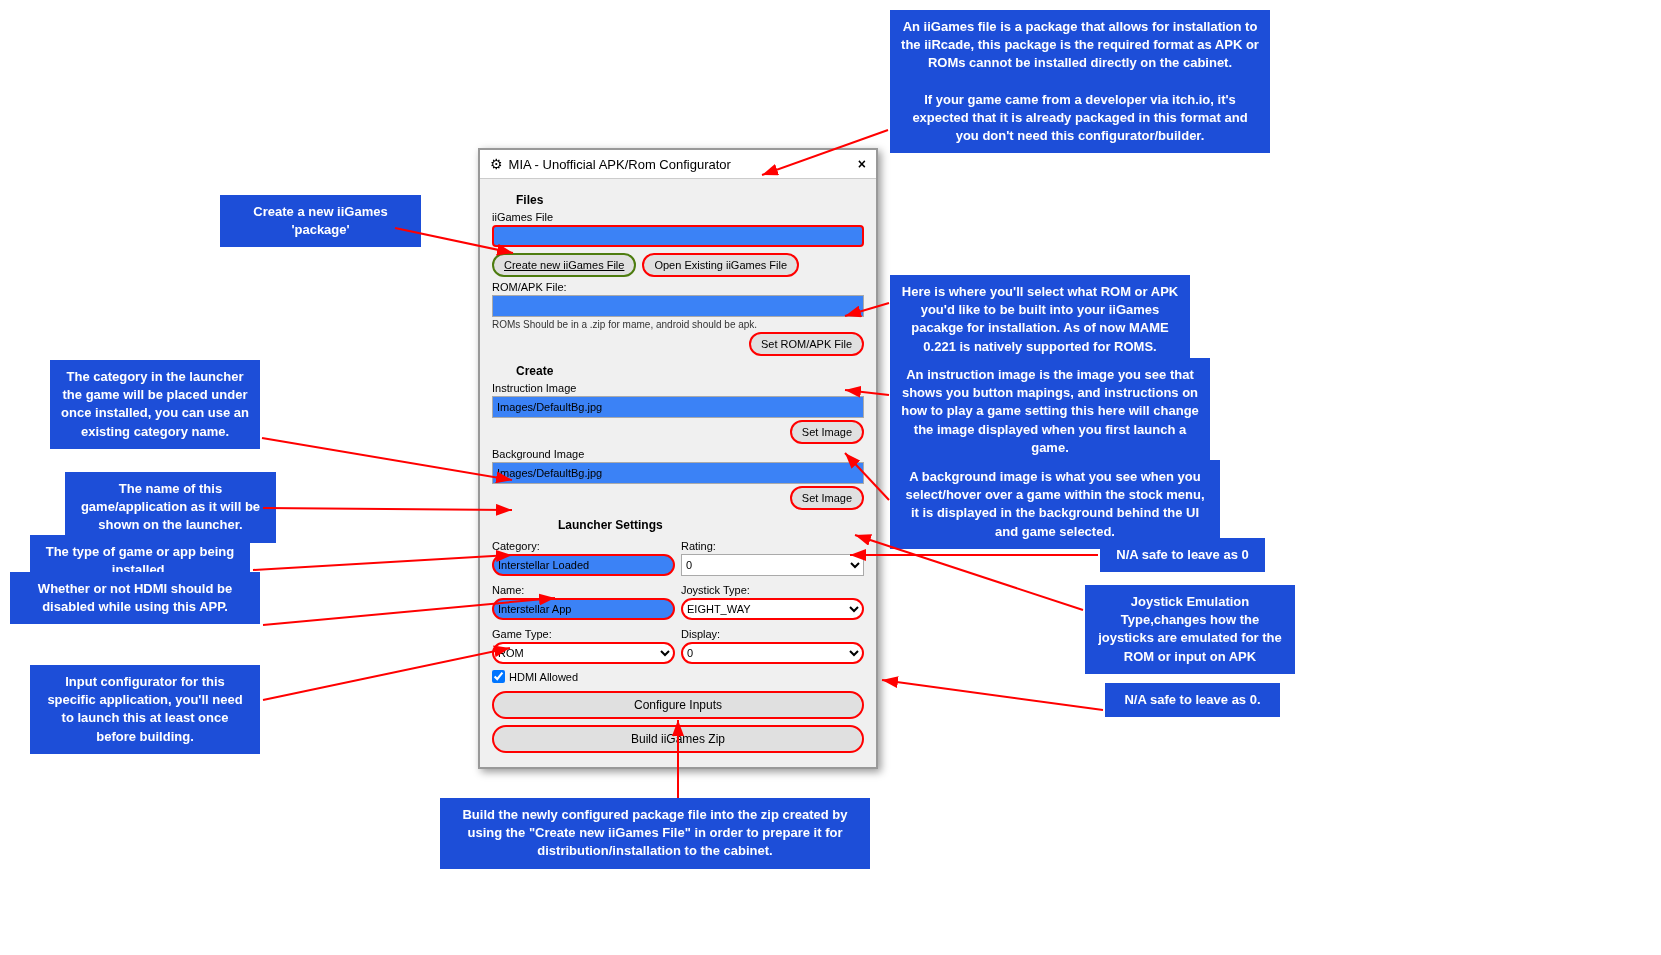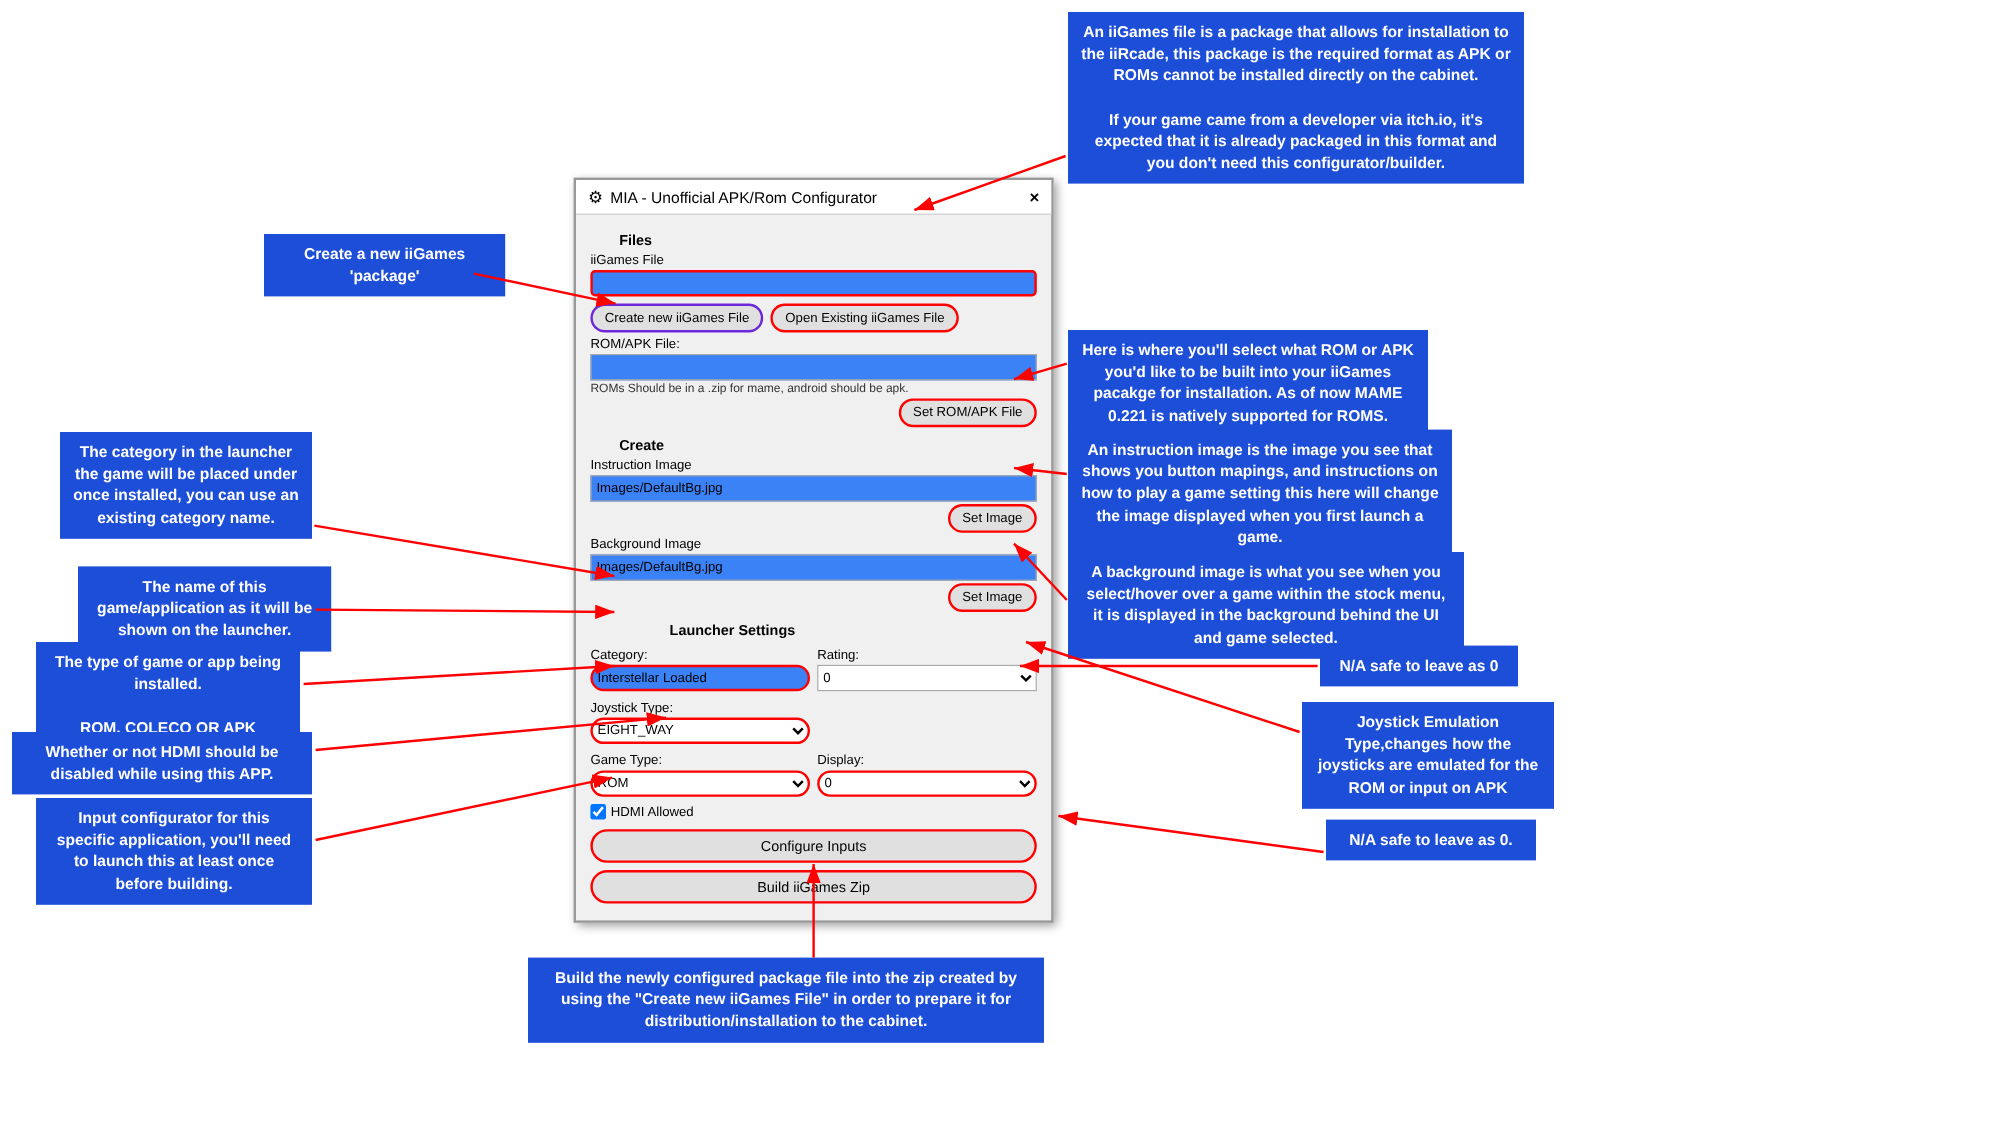--- a/index.html
+++ b/index.html
@@ -174,21 +174,21 @@
 </div>
 
 <div class="tooltip-box" style="top: 472px; left: 65px; width: 211px;">
   <span>The name of this game/application as it will be shown on the launcher.</span>
 </div>
 
 <div class="tooltip-box" style="top: 535px; left: 30px; width: 220px;">
   <span>The type of game or app being installed.<br><br>ROM, COLECO OR APK</span>
 </div>
 
-<div class="tooltip-box" style="top: 610px; left: 10px; width: 250px;">
+<div class="tooltip-box" style="top: 572px; left: 10px; width: 250px;">
   <span>Whether or not HDMI should be disabled while using this APP.</span>
 </div>
 
 <div class="tooltip-box" style="top: 665px; left: 30px; width: 230px;">
   <span>Input configurator for this specific application, you'll need to launch this at least once before building.</span>
 </div>
 
 <div class="tooltip-box" style="top: 460px; left: 890px; width: 330px;">
   <span>A background image is what you see when you select/hover over a game within the stock menu, it is displayed in the background behind the UI and game selected.</span>
 </div>
@@ -220,21 +220,21 @@
   </div>
 
   <div class="dialog-body">
     
     
     <div class="section-label">Files</div>
     <div class="field-label">iiGames File</div>
     <input type="text" class="text-input" style="border: 2px solid red; border-radius: 4px;">
 
     <div class="btn-row">
-      <button class="btn" style="border: 2px solid #6d28d9; border-radius: 20px;">Create new iiGames File</button>
+      <button class="btn" style="border: 2px solid #4d7c0f; border-radius: 20px; text-decoration: underline;">Create new iiGames File</button>
       <button class="btn" style="border: 2px solid red; border-radius: 20px;">Open Existing iiGames File</button>
     </div>
 
     <div class="field-label">ROM/APK File:</div>
     <input type="text" class="text-input" style="">
     <div style="font-size: 10px; margin-top: 2px; color: #333;">ROMs Should be in a .zip for mame, android should be apk.</div>
     <div style="display: flex; justify-content: flex-end; margin-top: 2px;">
       <button class="btn" style="border: 2px solid red; border-radius: 20px;">Set ROM/APK File</button>
     </div>
 
@@ -262,20 +262,24 @@
       </div>
       <div>
         <div class="field-label">Rating:</div>
         <select class="select-field">
           <option>0</option>
         </select>
       </div>
     </div>
 
     <div class="grid-2" style="margin-top: 4px;">
+      <div>
+        <div class="field-label">Name:</div>
+        <input type="text" class="text-input" value="Interstellar App" style="border: 2px solid red; border-radius: 14px;">
+      </div>
       <div>
         <div class="field-label">Joystick Type:</div>
         <select class="select-field" style="border: 2px solid red; border-radius: 14px;">
           <option>EIGHT_WAY</option>
         </select>
       </div>
     </div>
 
     <div class="grid-2" style="margin-top: 4px;">
       <div>

